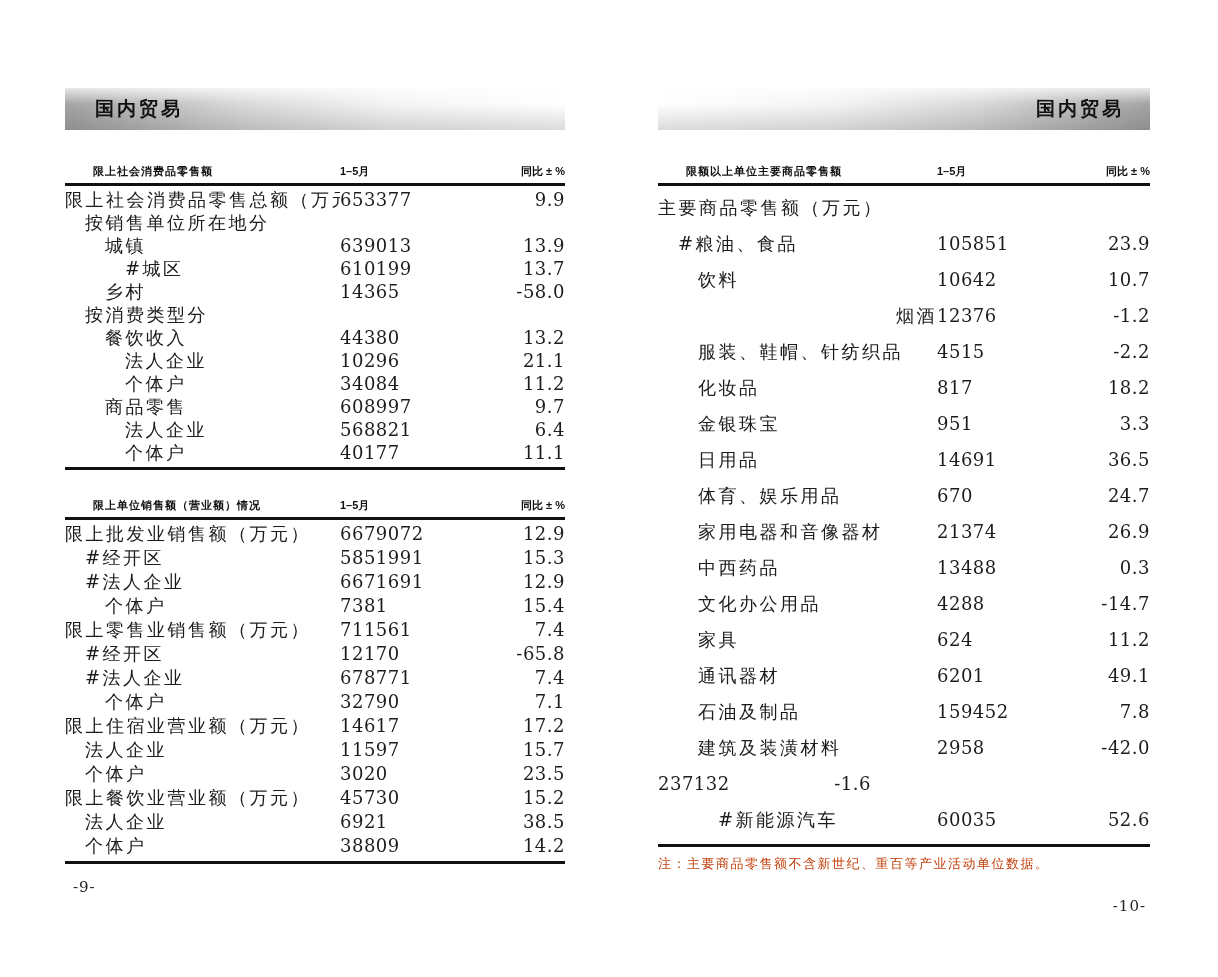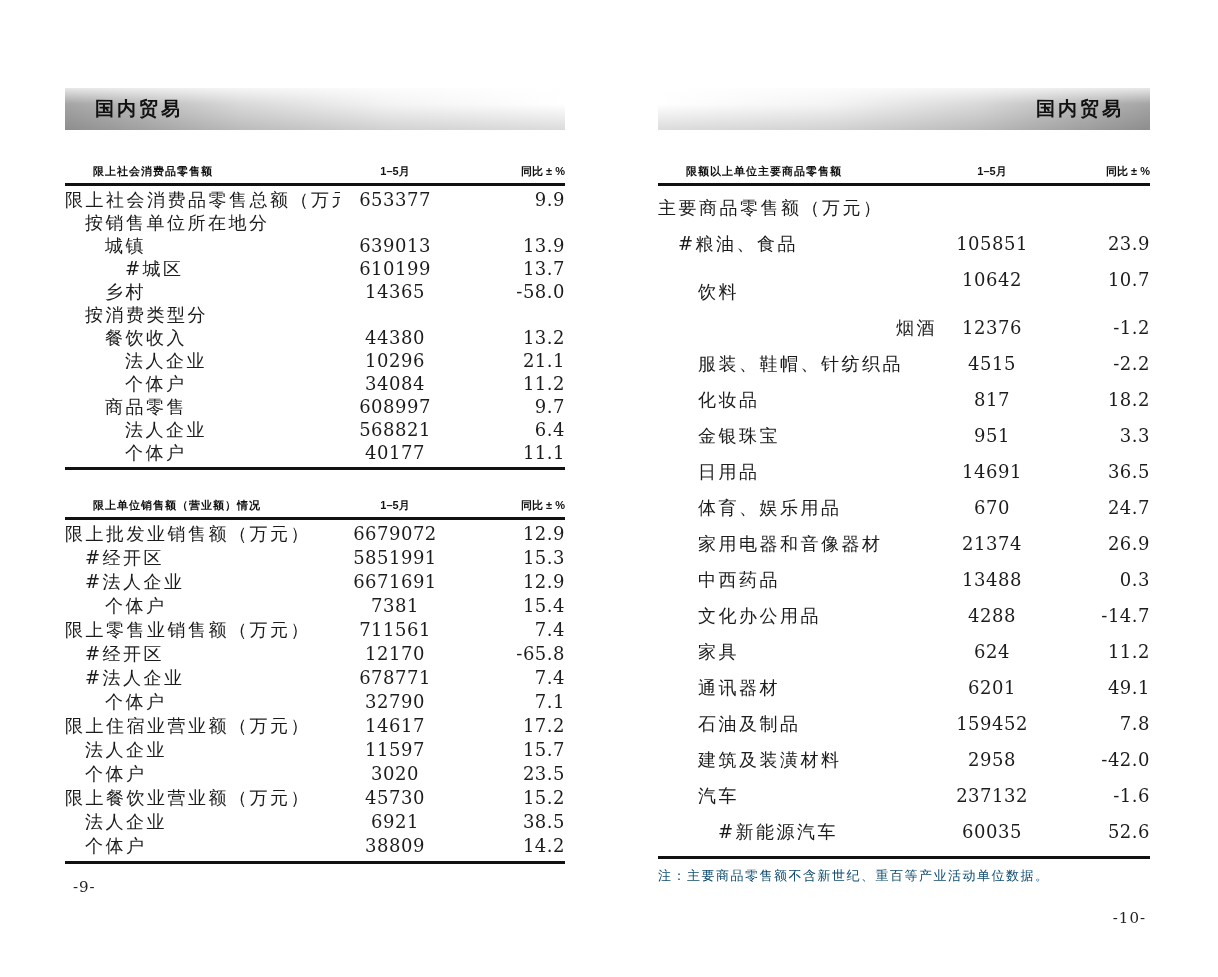--- a/index.html
+++ b/index.html
@@ -29,35 +29,35 @@
   .thead { display:flex; align-items:flex-end; height:30px;
            border-bottom:3px solid #111;
            font-family:"Liberation Sans", sans-serif; font-weight:bold;
            font-size:11px; color:#111; padding-bottom:4px; }
   .t-title { flex:1; padding-left:28px; letter-spacing:1px; }
   .thead .val, .thead .pct { font-family:"Liberation Sans", sans-serif; letter-spacing:0; }
 
   .tbody { border-bottom:3px solid #111; }
   .trow { display:flex; font-size:18px; }
   .lbl { flex:1; letter-spacing:2.5px; white-space:nowrap; overflow:hidden; }
-  .val { width:110px; text-align:center; letter-spacing:.5px; }
+  .val { width:110px; text-align:left; letter-spacing:.5px; }
   .pct { width:115px; text-align:right; letter-spacing:.5px; }
   .page-right .pct { width:103px; }
 
   .tbl-t1 { margin-top:26px; }
   .tbl-t1 .trow { line-height:23px; }
   .tbl-t2 { margin-top:20px; }
   .tbl-t2 .trow { line-height:24px; }
   .tbl-t1 .tbody, .tbl-t2 .tbody { padding:2px 0 3px 0; }
 
   .tbl-main { margin-top:26px; }
   .tbl-main .trow { line-height:36px; }
   .tbl-main .tbody { padding:4px 0 6px 0; }
 
-  .note { margin-top:8px; font-size:13px; letter-spacing:1.5px; color:#0c4a6e; }
+  .note { margin-top:8px; font-size:13px; letter-spacing:1.5px; color:#c2410c; }
 
   .pagenum { font-size:15px; letter-spacing:1px; color:#222; }
   .pagenum-left  { margin-top:14px; padding-left:8px; text-align:left; }
   .pagenum-right { margin-top:24px; padding-right:4px; text-align:right; }
 </style>
 </head>
 <body>
 
 <div class="sheet">
 
@@ -235,21 +235,21 @@
             <span class="lbl" style="padding-left: 0px;">主要商品零售额（万元）</span>
             <span class="val"></span>
             <span class="pct"></span>
           </div>
           <div class="trow">
             <span class="lbl" style="padding-left: 20px;">#粮油、食品</span>
             <span class="val">105851</span>
             <span class="pct">23.9</span>
           </div>
           <div class="trow">
-            <span class="lbl" style="padding-left: 40px; margin-top: 12px;">饮料</span>
+            <span class="lbl" style="padding-left: 40px;">饮料</span>
             <span class="val">10642</span>
             <span class="pct">10.7</span>
           </div>
           <div class="trow">
             <span class="lbl" style="padding-left: 40px; text-align: right;">烟酒</span>
             <span class="val">12376</span>
             <span class="pct">-1.2</span>
           </div>
           <div class="trow">
             <span class="lbl" style="padding-left: 40px;">服装、鞋帽、针纺织品</span>
@@ -305,21 +305,20 @@
             <span class="lbl" style="padding-left: 40px;">石油及制品</span>
             <span class="val">159452</span>
             <span class="pct">7.8</span>
           </div>
           <div class="trow">
             <span class="lbl" style="padding-left: 40px;">建筑及装潢材料</span>
             <span class="val">2958</span>
             <span class="pct">-42.0</span>
           </div>
           <div class="trow">
-            <span class="lbl" style="padding-left: 40px;">汽车</span>
             <span class="val">237132</span>
             <span class="pct">-1.6</span>
           </div>
           <div class="trow">
             <span class="lbl" style="padding-left: 60px;">#新能源汽车</span>
             <span class="val">60035</span>
             <span class="pct">52.6</span>
           </div>
         </div>
     </div>

